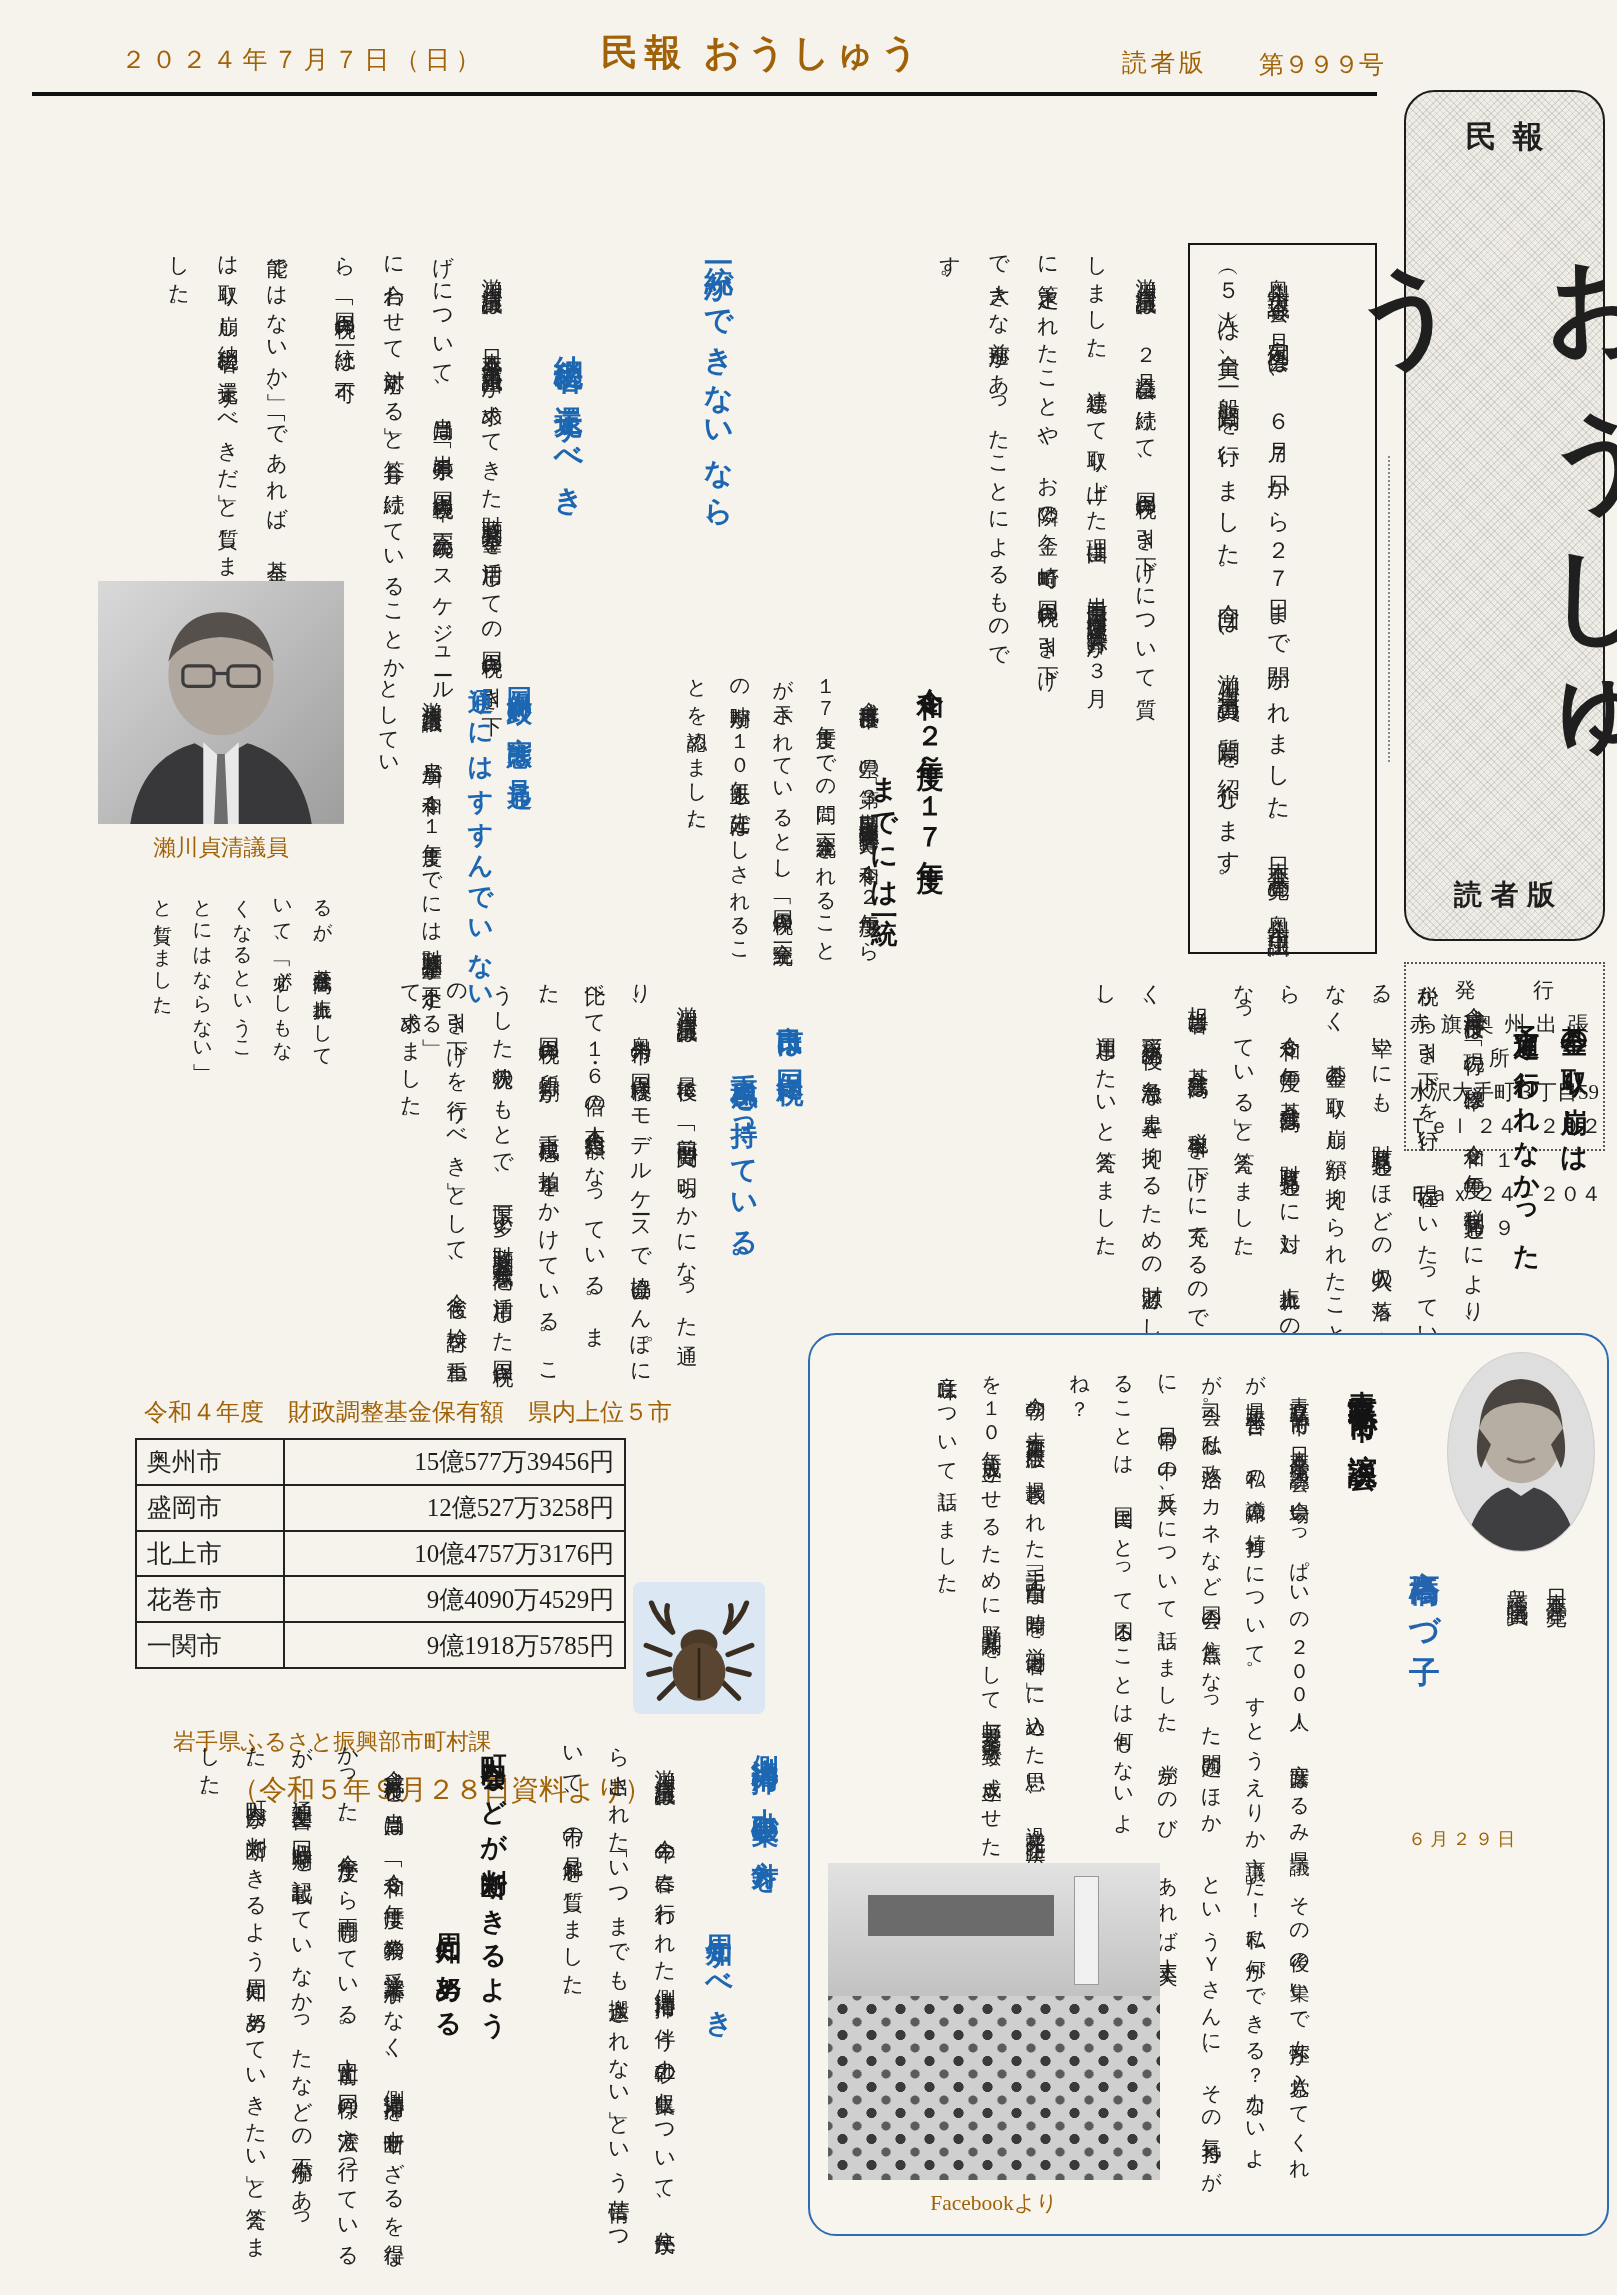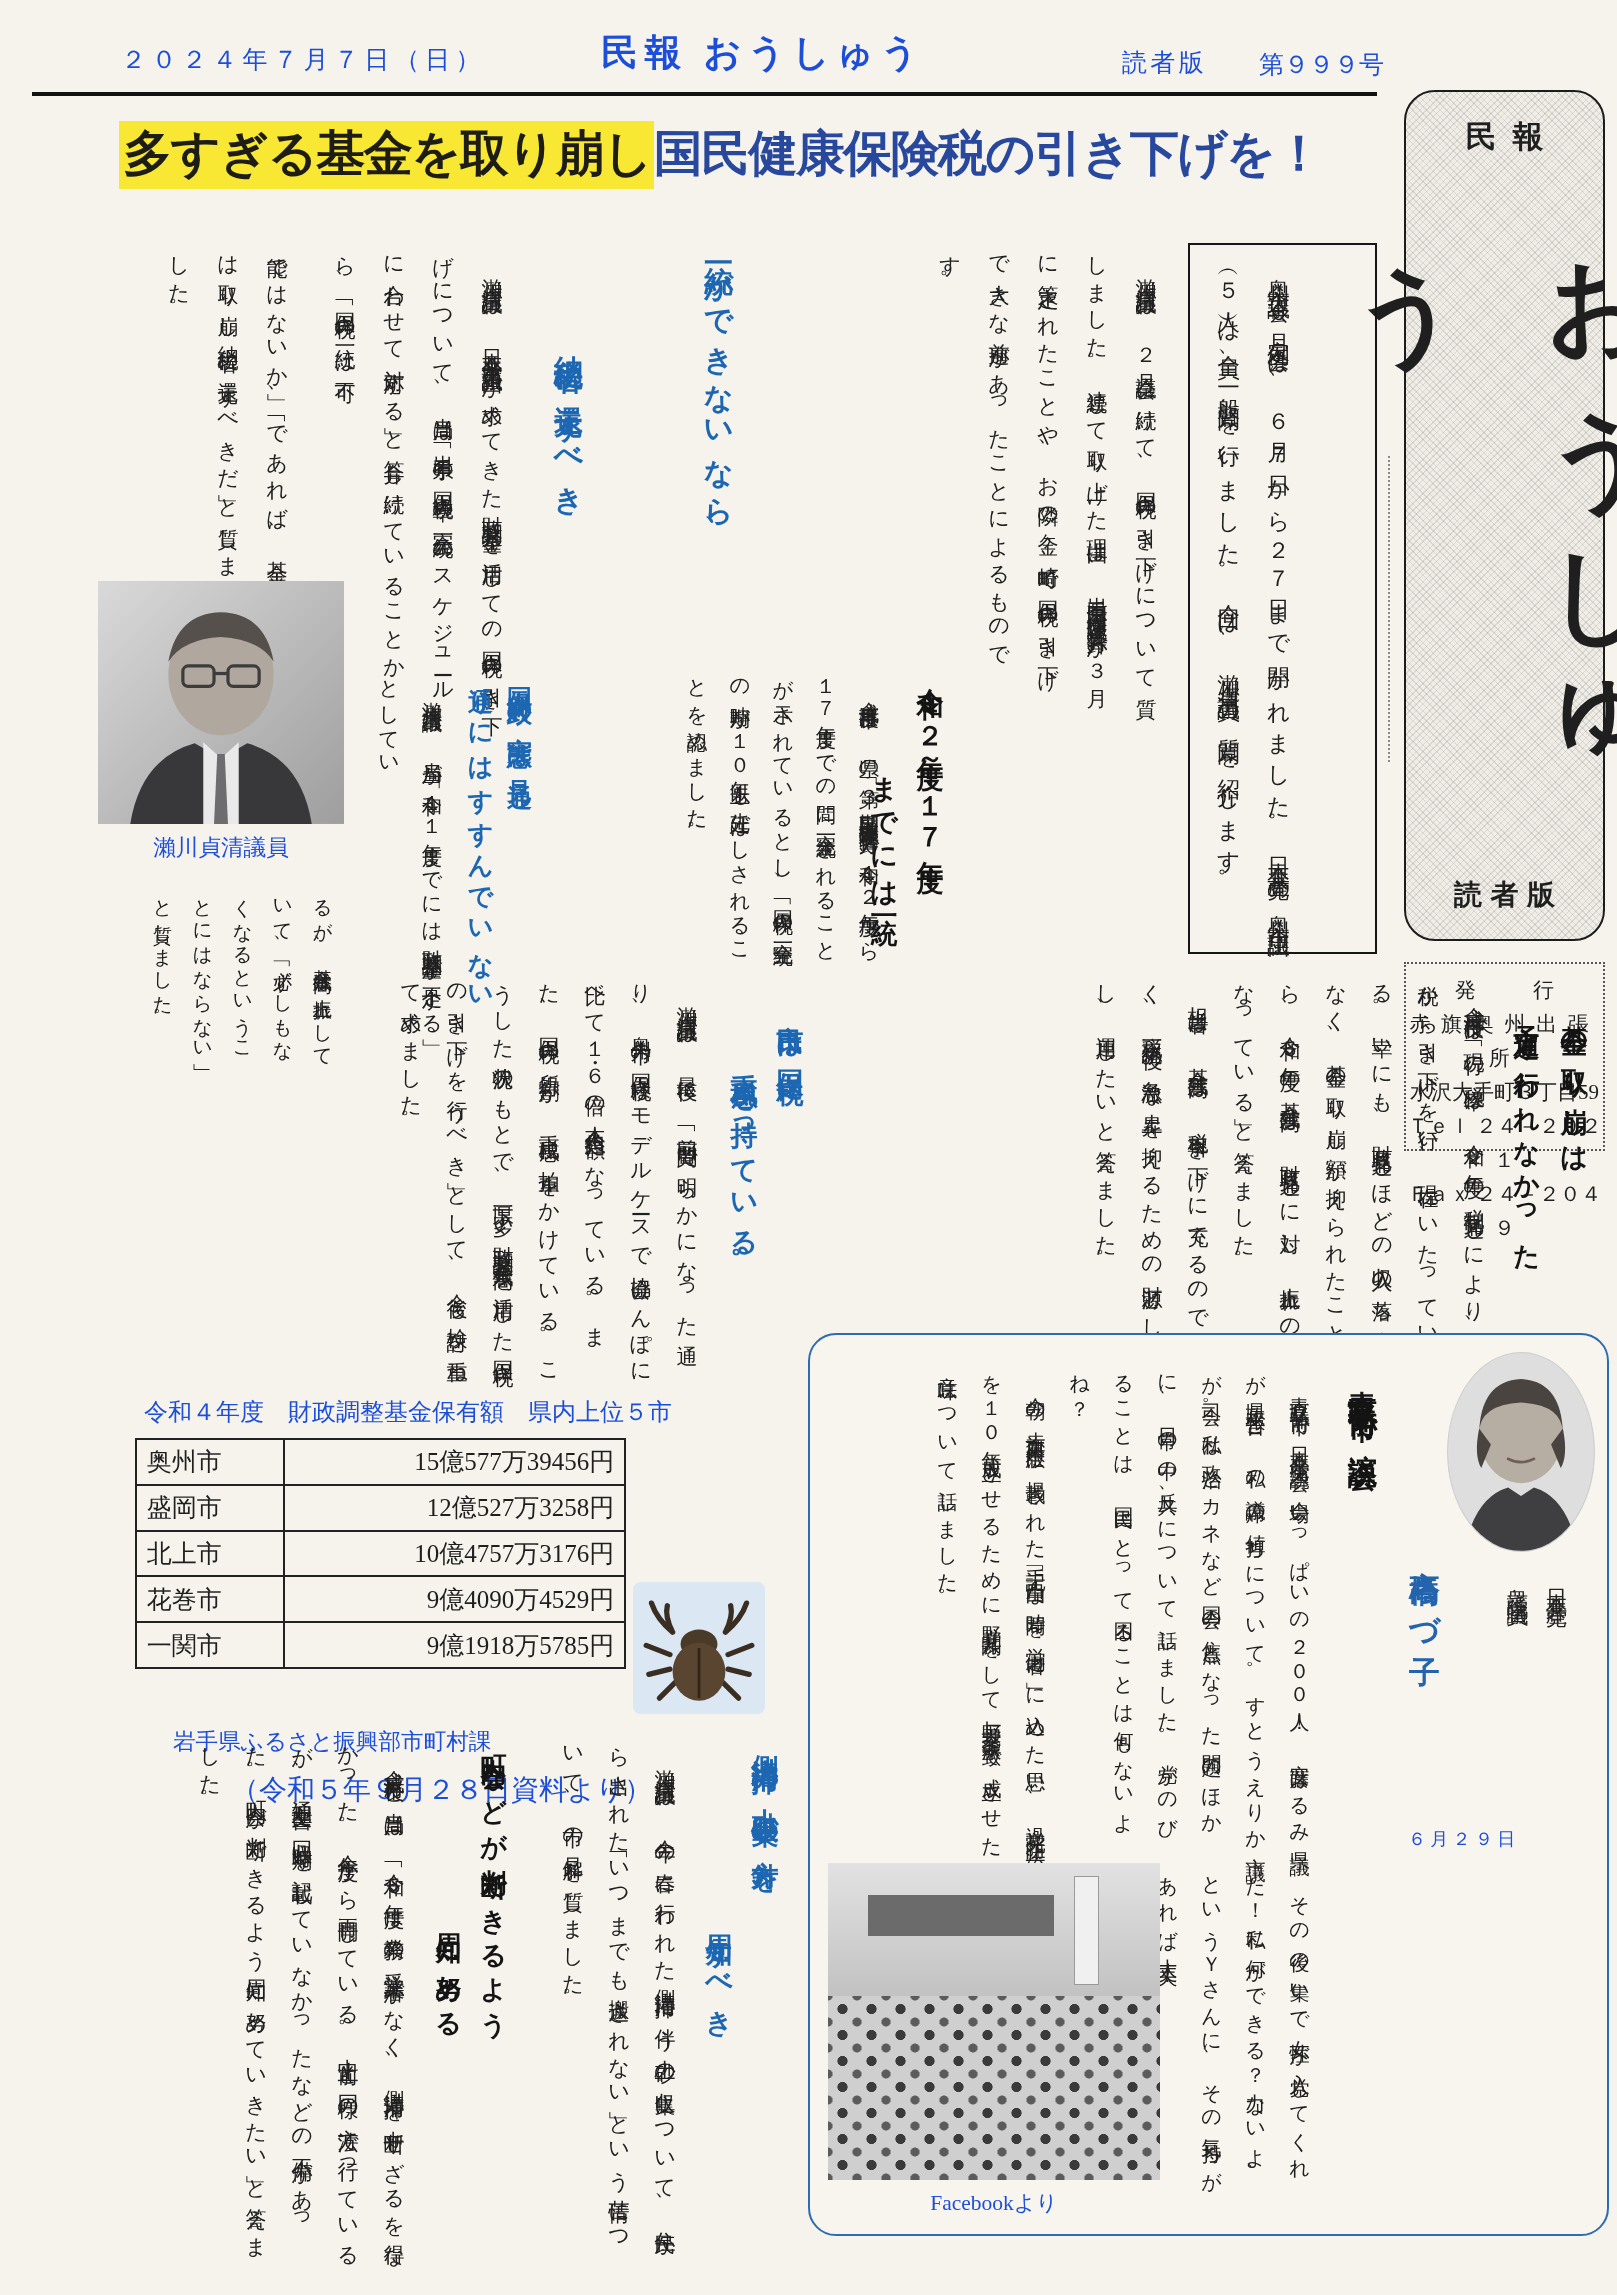--- a/index.html
+++ b/index.html
@@ -6,21 +6,21 @@
   #page{position:relative;width:1617px;height:2295px;background:#f5f3ec;overflow:hidden;
         font-family:"Liberation Serif",serif;color:#1f1f1f;}
   
   .vb{position:absolute;writing-mode:vertical-rl;text-orientation:mixed;
       font-family:"Liberation Serif",serif;color:#202020;}
   .vb p{margin:0;text-indent:1em;}
   .vh{position:absolute;writing-mode:vertical-rl;text-orientation:mixed;
       font-family:"Liberation Sans",sans-serif;font-weight:700;letter-spacing:4.3px;white-space:nowrap;}
   .blue{color:#1d67b2;}
   .dark{color:#141414;}
-  .hs{position:absolute;font-family:"Liberation Serif",serif;color:#1d4ed8;white-space:nowrap;}
+  .hs{position:absolute;font-family:"Liberation Serif",serif;color:#a16207;white-space:nowrap;}
   
   #header-rule{position:absolute;left:32px;top:92px;width:1345px;height:3.8px;background:#111;}
   
   #main-headline{position:absolute;left:119px;top:121px;font-family:"Liberation Sans",sans-serif;
       font-weight:700;font-size:49px;letter-spacing:-1.6px;white-space:nowrap;}
   #headline-highlight{background:#f8e834;color:#1d1c15;padding:5.4px 2.1px 8.6px 4.3px;}
   #headline-rest{color:#27489c;}
   
   #masthead-box{position:absolute;left:1404px;top:90px;width:201px;height:851px;
       border:2.7px solid #1c1c1c;border-radius:31px;box-sizing:border-box;
@@ -72,23 +72,20 @@
 <body>
 
 <div id="page">
 
   <div class="hs" style="left:121px;top:43px;font-size:25px;letter-spacing:5.4px;">２０２４年７月７日（日）</div>
   <div class="hs" style="left:601px;top:28px;font-size:37px;font-weight:700;letter-spacing:6.4px;">民報 おうしゅう</div>
   <div class="hs" style="left:1122px;top:46px;font-size:25px;letter-spacing:3.2px;">読者版</div>
   <div class="hs" style="left:1259px;top:48px;font-size:25px;">第９９９号</div>
   <div id="header-rule"></div>
 
-  <div id="main-headline">
-    <span id="headline-highlight">多すぎる基金を取り崩し</span><span id="headline-rest">国民健康保険税の引き下げを！</span>
-  </div>
 
   <div id="masthead-box">
     <div id="masthead-top">民報</div>
     <div id="masthead-name">おうしゅう</div>
     <div id="masthead-bottom">読者版</div>
   </div>
   <div id="publisher-box">
     <div style="letter-spacing:18px;text-indent:18px;">発　行</div>
     <div style="letter-spacing:10.7px;">赤旗奥州出張所</div>
     <div>水沢大手町３丁目59</div>

